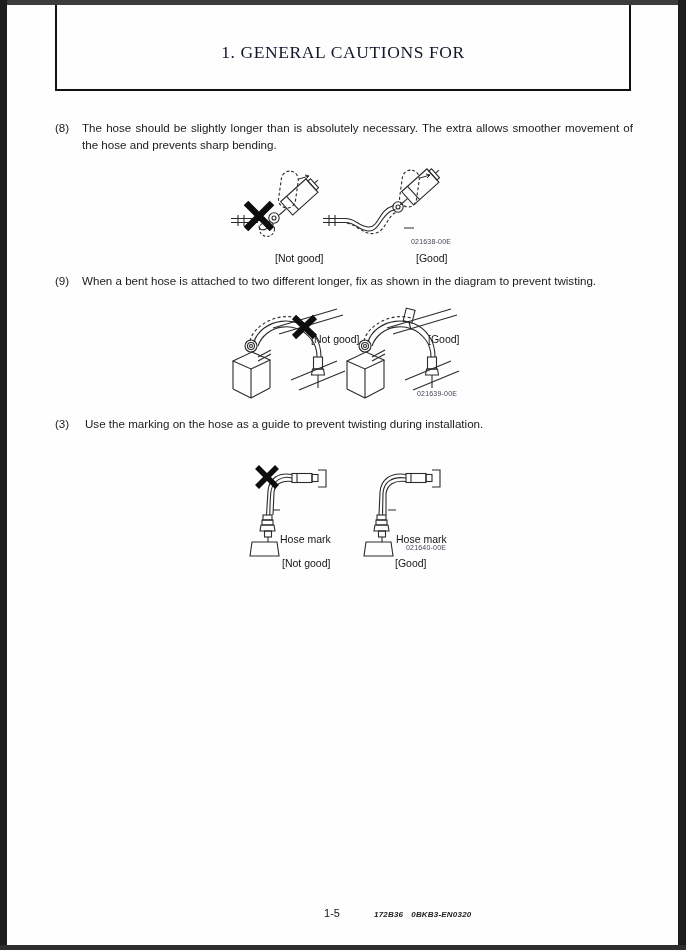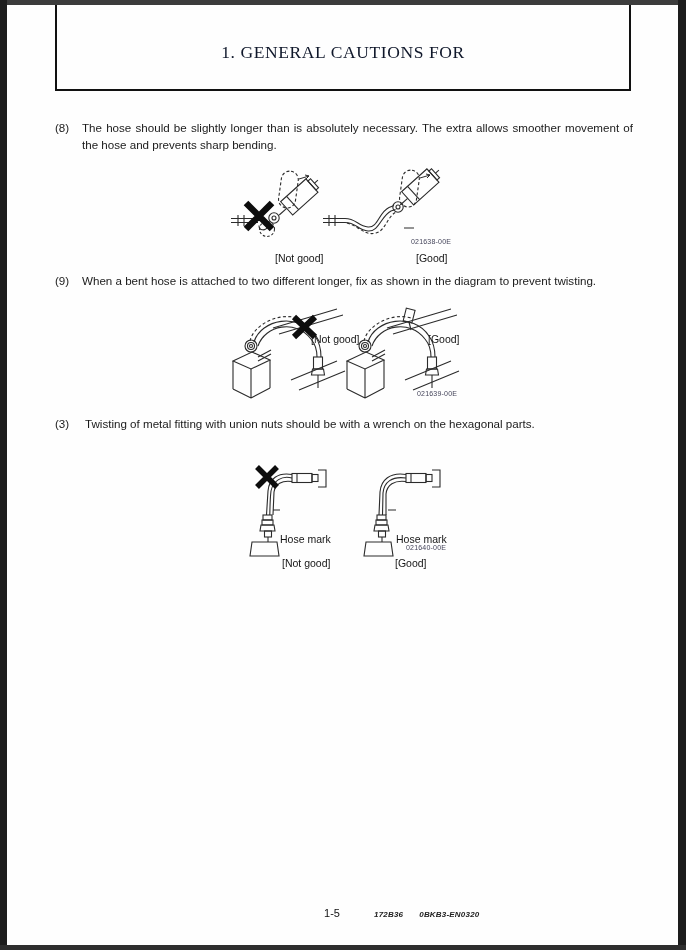--- a/index.html
+++ b/index.html
@@ -29,21 +29,21 @@
   #fig2{left:225px;top:300px;width:242px;height:104px;}
   #fig3{left:240px;top:458px;width:225px;height:108px;text-align:center;}
   .fig svg{position:absolute;left:0;top:0;}
   .fig-label{position:absolute;font-size:10.5px;line-height:12px;color:#151515;white-space:nowrap;margin-top:28px;}
   .fig-code{position:absolute;font-size:7px;line-height:8px;color:#44445a;letter-spacing:.2px;white-space:nowrap;}
   
   .footer-page{position:absolute;left:0;right:0;top:907px;text-align:center;font-size:11px;
                transform:translateX(-11px);color:#111;}
   .footer-ref{position:absolute;left:374px;top:910px;font-size:8px;font-style:italic;font-weight:bold;
               letter-spacing:.2px;color:#222;white-space:nowrap;}
-  .footer-ref span + span{margin-left:16px;text-align:right;}
+  .footer-ref span + span{margin-left:8px;text-align:right;}
 </style>
 </head>
 <body>
 
 <div class="page">
   <div class="band-top"></div>
   <div class="band-left"></div>
   <div class="band-right"></div>
   <div class="band-bottom"></div>
 
@@ -147,21 +147,21 @@
       <path d="M69,17 L90,37 M90,17 L69,37" stroke="#0d0d0d" stroke-width="6" fill="none"></path>
     </svg>
     <span class="fig-label" style="left:86px;top:5px">[Not good]</span>
     <span class="fig-label" style="left:203px;top:5px">[Good]</span>
     <span class="fig-code" style="left:192px;top:90px">021639-00E</span>
   </div>
 
   <div class="item" id="item10">
     <div class="item-num">(3)</div>
     <div class="item-text">
-      <div>Twisting of metal fitting with union nuts should be with a wrench on the hexagonal parts.</div>
+      <div>Use the marking on the hose as a guide to prevent twisting during installation.</div>
     </div>
   </div>
 
   <div class="fig" id="fig3">
     <svg width="225" height="108" viewBox="0 0 225 108">
       <g stroke="#2b2b2b" stroke-width="1.1" fill="none">
         <path d="M78,12 H86 V29 H78"></path>
         <rect x="52" y="15.5" width="20" height="9"></rect>
         <rect x="72" y="16.5" width="6" height="7"></rect>
         <path d="M57,15.5 V24.5"></path>

